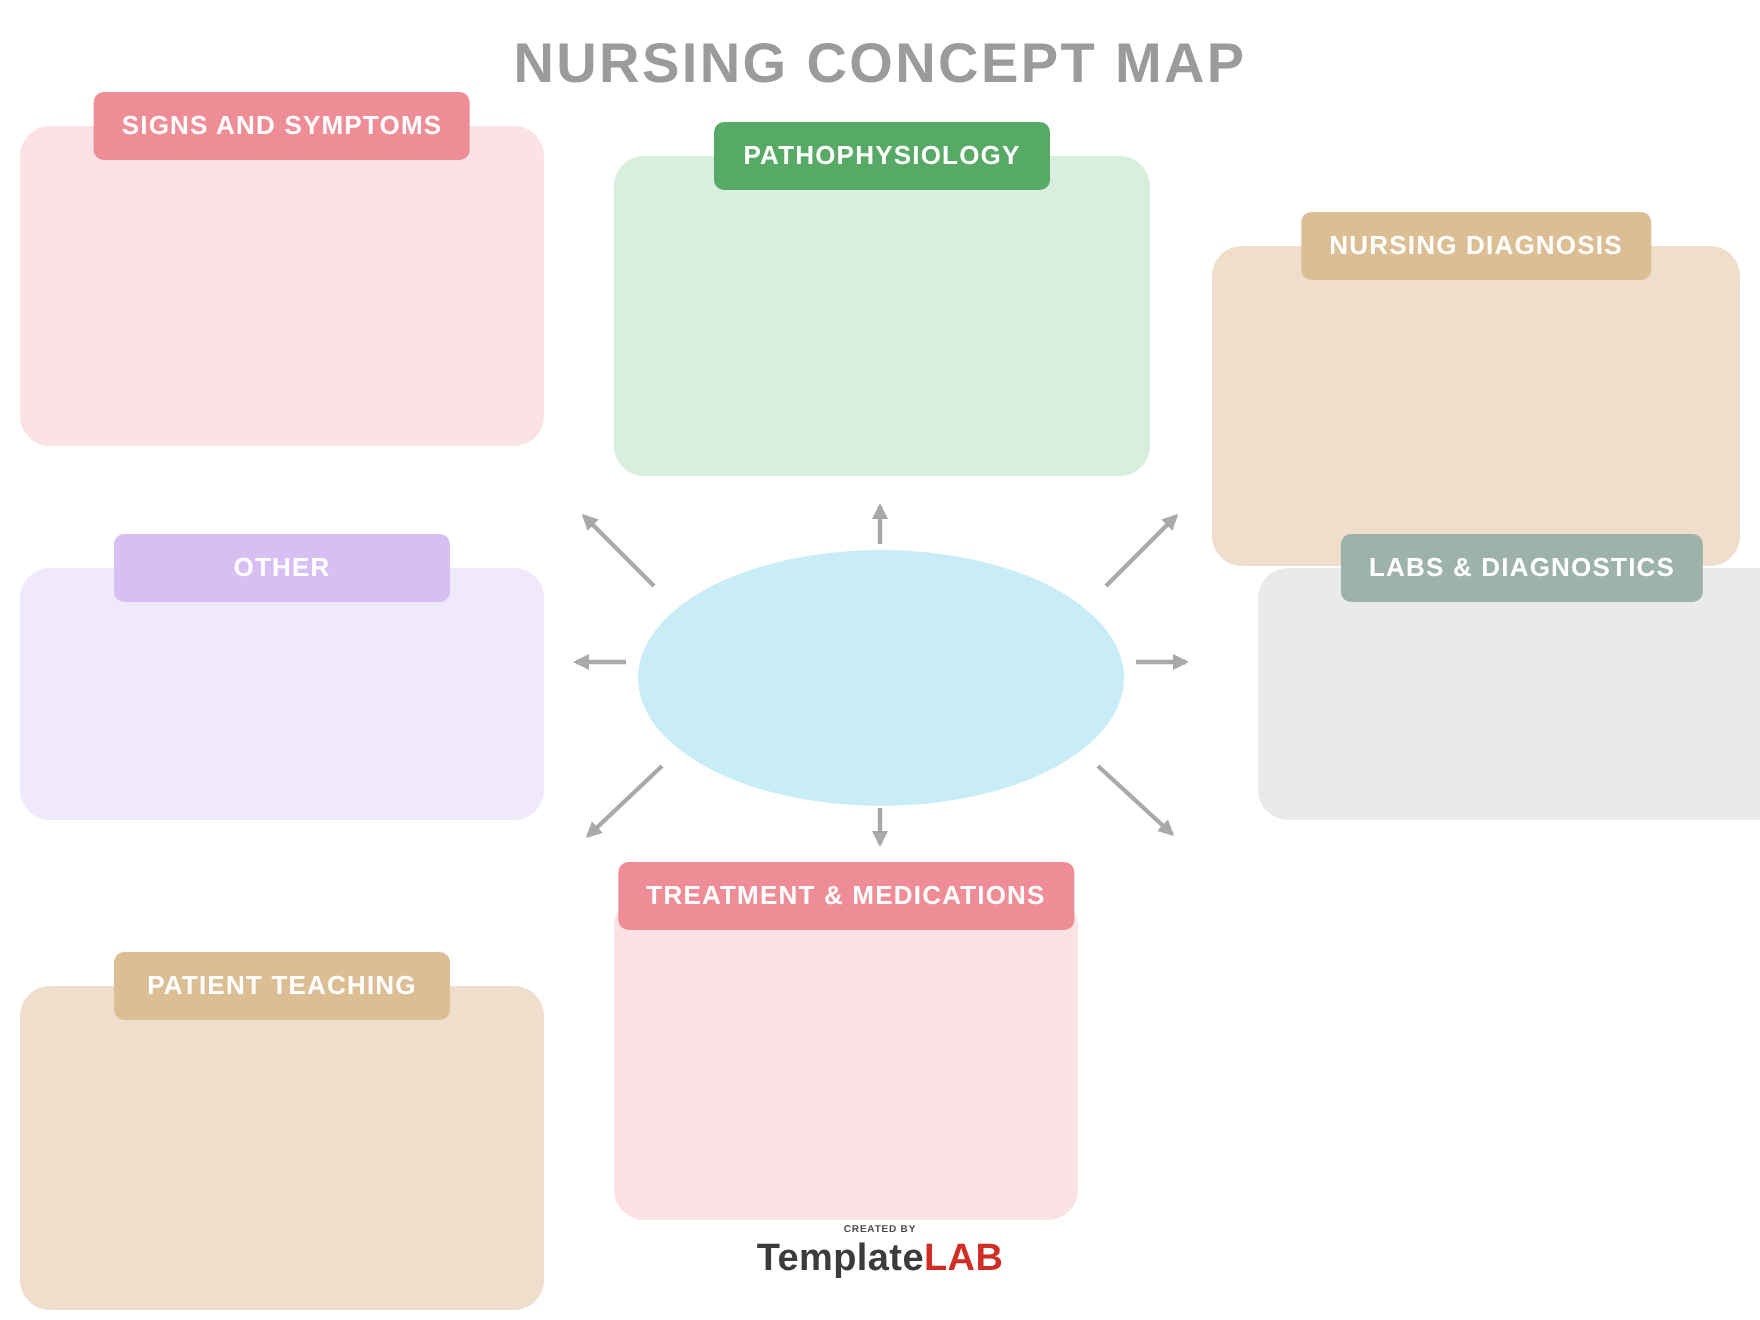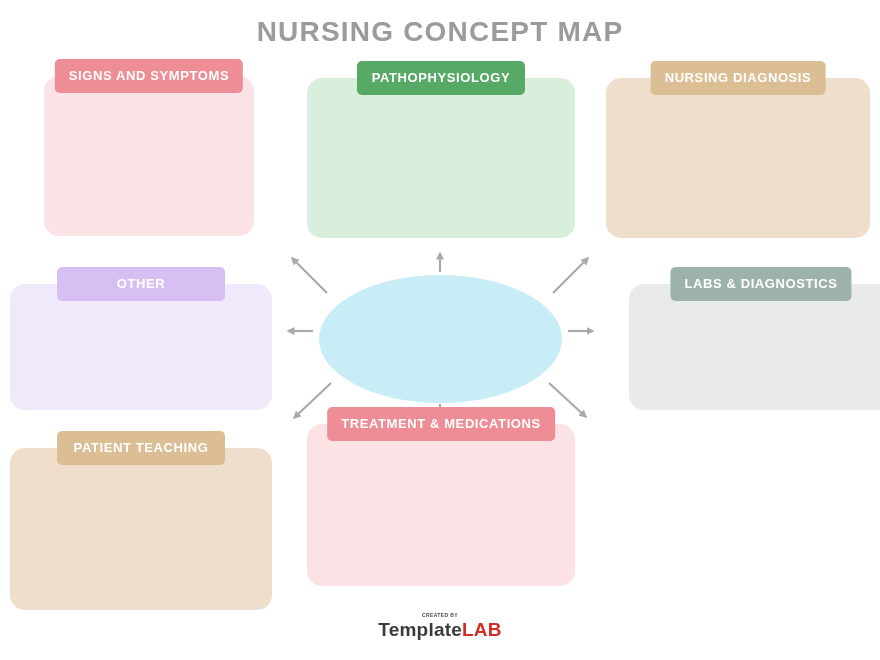--- a/index.html
+++ b/index.html
@@ -19,35 +19,35 @@
   .cell { position: absolute; border-radius: 15px; }
   .tag {
     position: absolute; top: -17px; left: 50%; transform: translateX(-50%);
     min-width: 168px; height: 34px; line-height: 34px; box-sizing: border-box;
     padding: 0 14px; border-radius: 5px; white-space: nowrap;
     text-align: center; color: #ffffff; font-size: 13px; font-weight: bold;
     letter-spacing: 0.6px;
   }
 
   
-  .pos-tl { left: 10px;  top: 76px;  width: 210px; height: 160px; margin-left: 34px; }
+  .pos-tl { left: 10px;  top: 63px;  width: 262px; height: 160px; }
   .pos-tc { left: 307px; top: 78px;  width: 268px; height: 160px; }
   .pos-tr { left: 606px; top: 78px;  width: 264px; height: 160px; }
   .pos-ml { left: 10px;  top: 284px; width: 262px; height: 126px; }
   .pos-mr { left: 606px; top: 284px; width: 264px; height: 126px; margin-left: 23px; }
   .pos-bl { left: 10px;  top: 448px; width: 262px; height: 162px; }
-  .pos-bc { left: 307px; top: 424px; width: 268px; height: 162px; }
+  .pos-bc { left: 307px; top: 448px; width: 232px; height: 162px; }
   .pos-br { left: 606px; top: 448px; width: 264px; height: 162px; }
 
   
   .box-pink   { background: var(--pink-box,   #fbe2e4); }
   .tag-pink   { background: var(--pink-label, #ee8d95); }
   .box-green  { background: var(--green-box,  #d9efdd); }
   .tag-green  { background: var(--green-label,#57a966); }
-  .box-tan    { background: var(--tan-box,    #efdecb); }
+  .box-tan    { background: var(--tan-box,    #efdecb); margin-top: 45px; }
   .tag-tan    { background: var(--tan-label,  #dcbe94); }
   .box-purple { background: var(--purple-box, #efe9fb); }
   .tag-purple { background: var(--purple-label,#d7bff3); }
   .box-sage   { background: var(--sage-box,   #e8ebe8); }
   .tag-sage   { background: var(--sage-label, #9db2a9); }
 
   .ellipse {
     position: absolute; left: 319px; top: 275px; width: 243px; height: 128px;
     border-radius: 50%; background: var(--ellipse, #c9edf7);
   }

